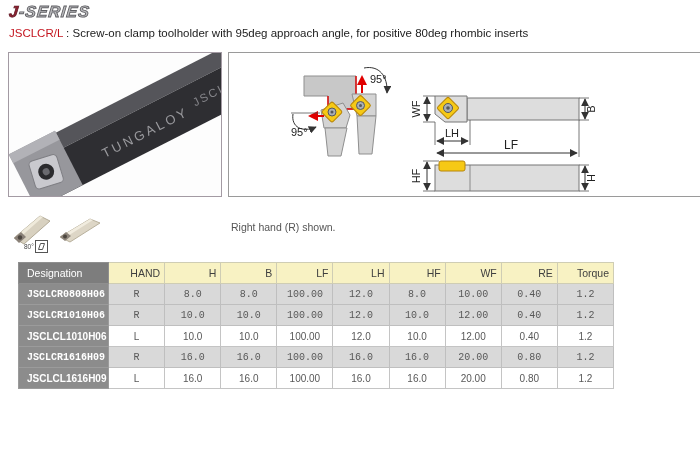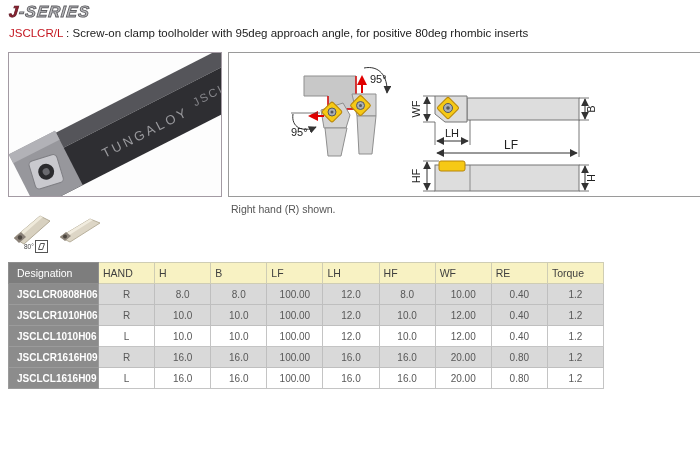--- a/index.html
+++ b/index.html
@@ -21,35 +21,35 @@
   
   #subtitle {
     position:absolute; left:9px; top:27px; font-size:11.5px; color:#222;
     white-space:nowrap;
   }
   #subtitle .code { color:#c4151f; }
   
   .frame { position:absolute; background:#fff; border:1px solid #a39aa3; }
   #photo-box { left:8px; top:52px; width:214px; height:145px; }
   #diagram-box { left:228px; top:52px; width:548px; height:145px; border-color:#9a9a9a; }
-  #caption { position:absolute; left:231px; top:203px; font-size:10.5px; color:#555; }
+  #caption { position:absolute; left:231px; top:221px; font-size:10.5px; color:#555; }
   
   #small-photos { position:absolute; left:8px; top:210px; width:150px; height:48px; }
   #insert-badge { position:absolute; left:24px; top:240px; display:flex; align-items:center; gap:1px; }
   #insert-badge .badge-angle { font-size:6.5px; color:#444; }
   
   #spec-table {
-    position:absolute; left:8px; top:262px; width:596px;
+    position:absolute; left:18px; top:262px; width:596px;
     border-collapse:collapse; table-layout:fixed; font-size:10px;
   }
   #spec-table th, #spec-table td { height:21px; padding:0 4px; overflow:hidden; white-space:nowrap; }
-  #spec-table th { font-weight:normal; font-size:10.5px; color:#3f3f3f; background:#f8f2c3; border:1px solid #cfcdb4; text-align:left; }
+  #spec-table th { font-weight:normal; font-size:10.5px; color:#3f3f3f; background:#f8f2c3; border:1px solid #cfcdb4; text-align:right; }
   #spec-table th.th-designation { background:#7d7d7d; color:#fff; text-align:left; padding-left:8px; border-color:#8f8f8f; }
   #spec-table td { color:#585858; text-align:center; border:1px solid #c4c4c4; background:#fff; }
-  #spec-table tr.row-gray td { background:#d9d9d9; border-color:#bfbfbf; }
+  #spec-table tr.row-gray td { background:#d9d9d9; border-color:#bfbfbf;font-family:Liberation Mono, monospace; }
   #spec-table td.cell-designation { background:#8c8c8c !important; color:#fff; font-weight:bold; text-align:left; padding-left:8px; border-color:#9b9b9b !important; }
   svg text { font-family:"Liberation Sans", sans-serif; }
 </style>
 </head>
 <body>
 
 <div id="page">
 
   <div id="logo">
     <span class="logo-j">J</span><span class="logo-series">-SERIES</span>

